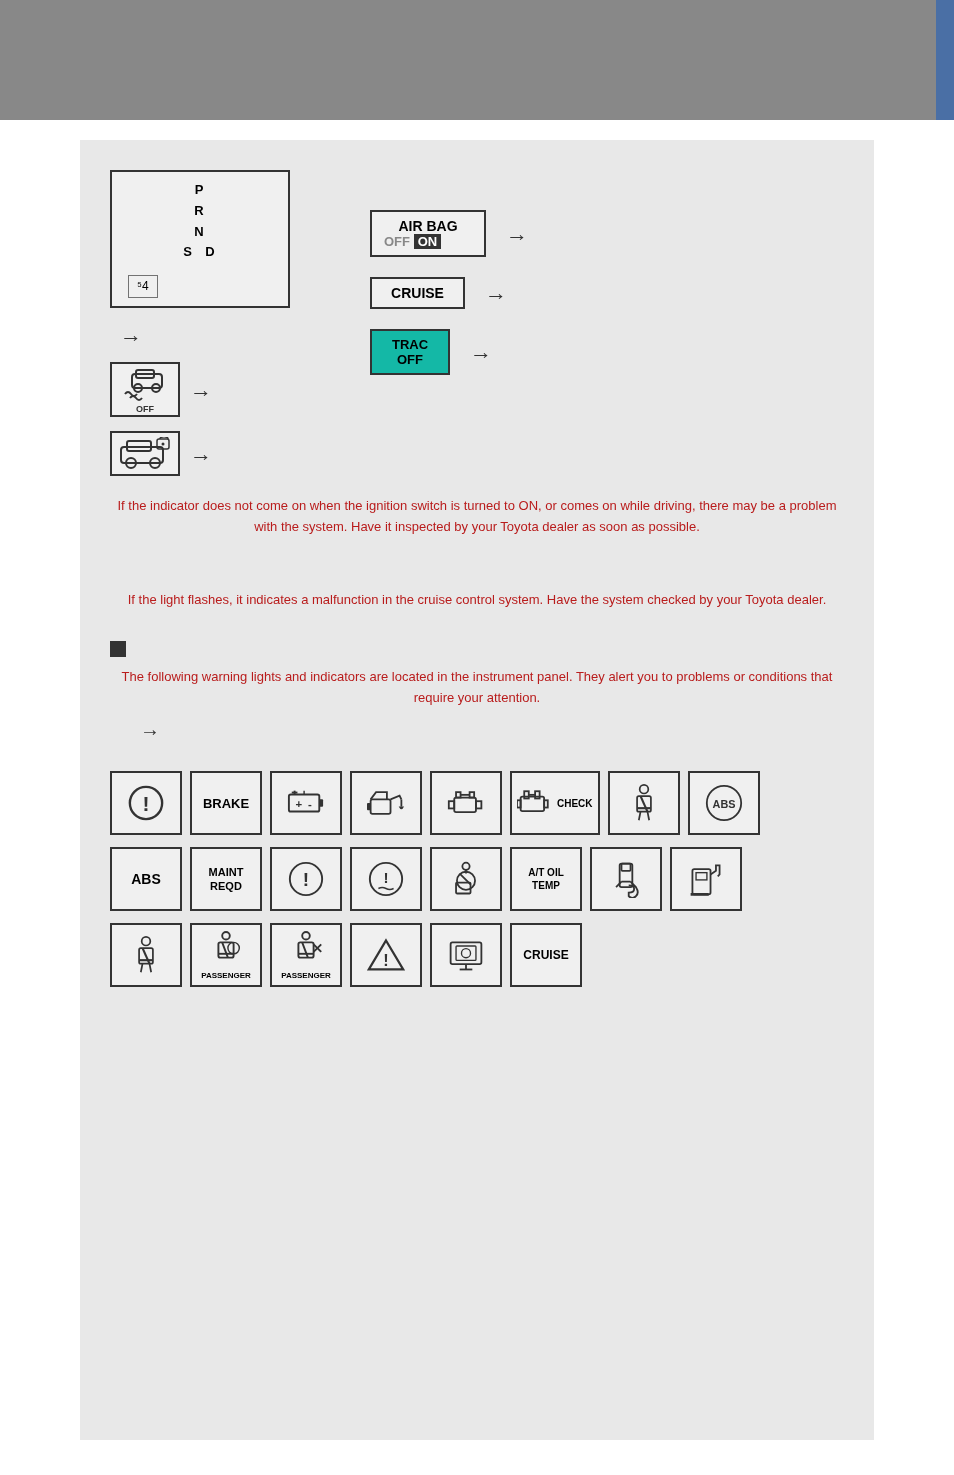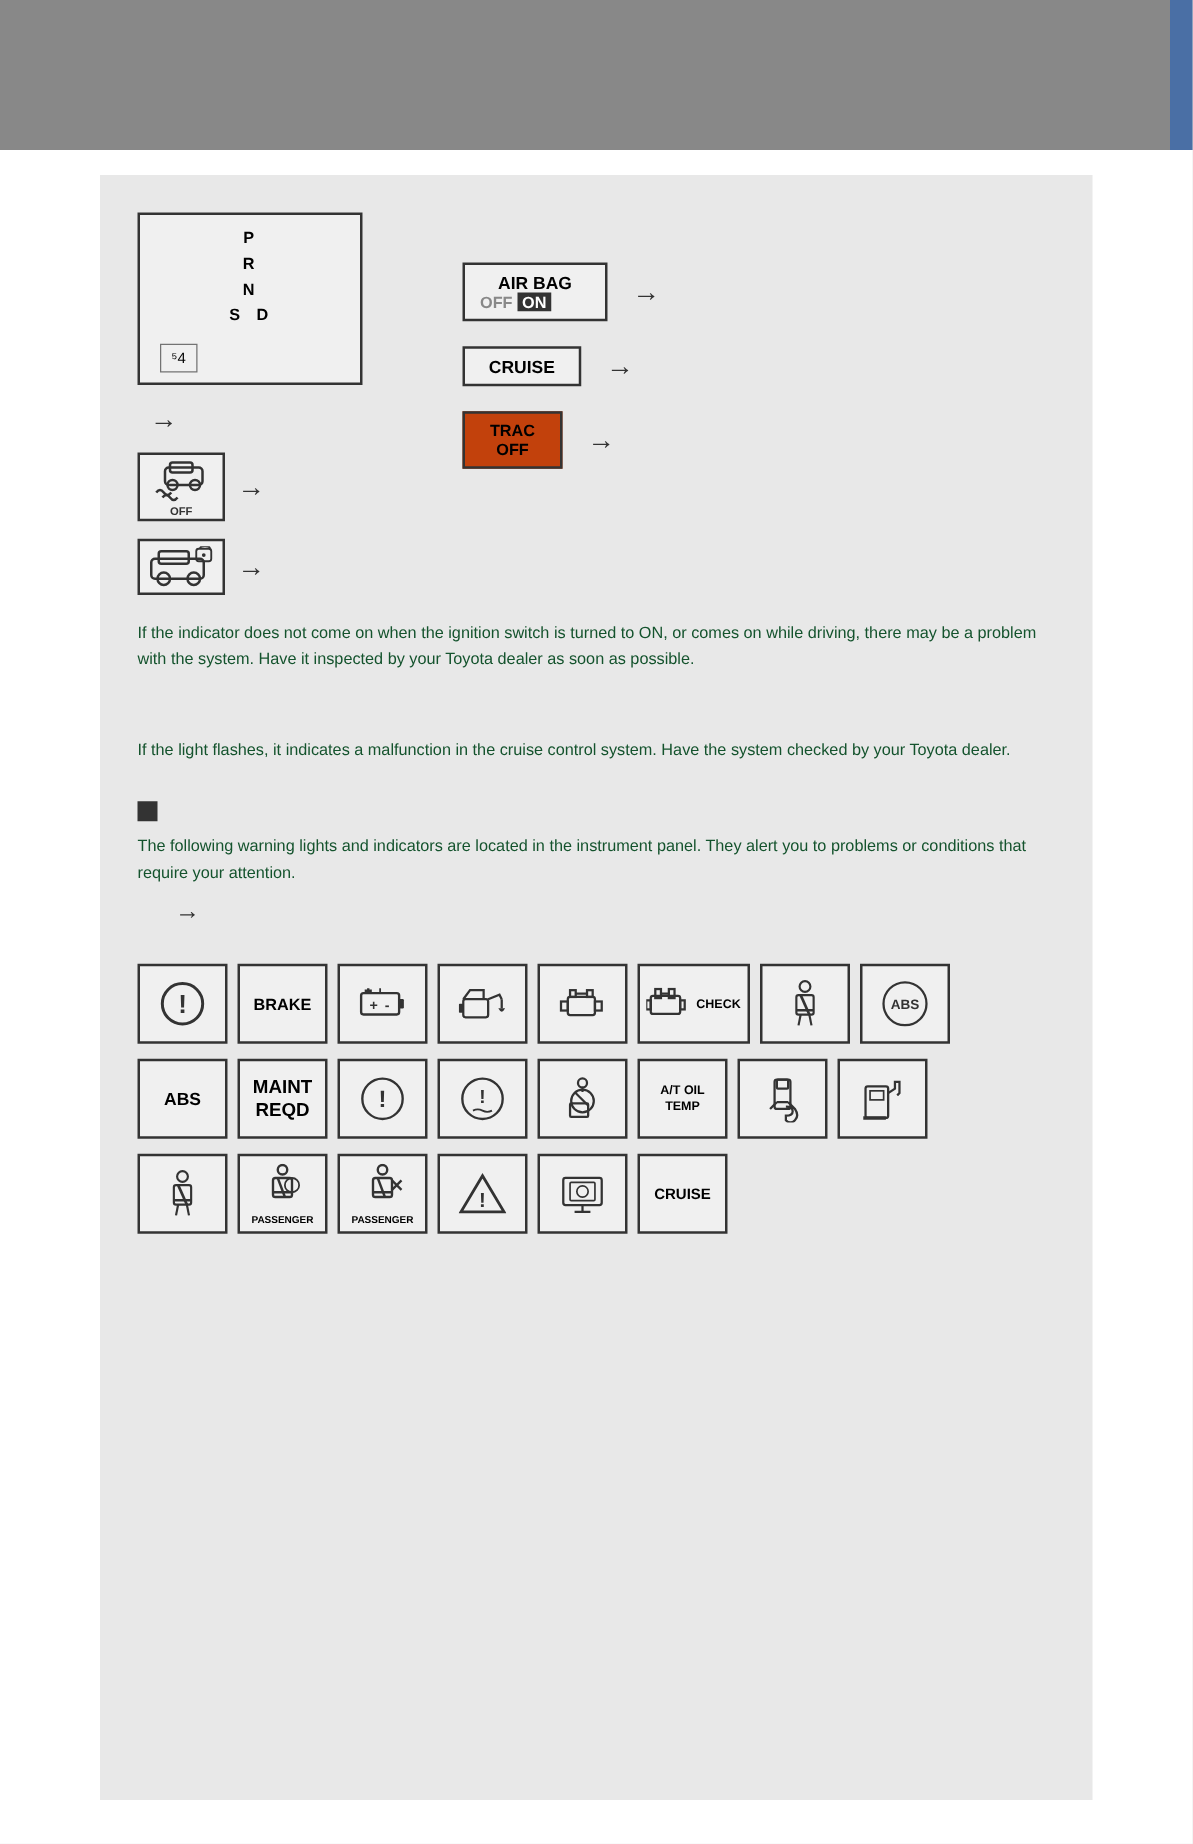--- a/index.html
+++ b/index.html
@@ -142,33 +142,34 @@
       text-align: center;
       font-size: 14px;
       font-weight: bold;
       width: 95px;
     }
 
     
     .trac-box {
       border: 2px solid #333;
       padding: 6px 10px;
-      background: #c2410c;
+      background: #14b8a6;
       text-align: center;
       font-size: 13px;
       font-weight: bold;
       width: 80px;
     }
 
     
     .text-block {
       font-size: 13px;
-      color: #14532d;
+      color: #b91c1c;
       line-height: 1.6;
       margin: 8px 0;
+      text-align: center;
     }
 
     
     .section-square {
       display: inline-block;
       width: 16px;
       height: 16px;
       background: #333;
       margin-right: 6px;
       vertical-align: middle;
@@ -437,21 +438,21 @@
 
     </div>
 
     <div class="icon-row">
 
       <div class="indicator-box">
         <span style="font-size:14px;font-weight:bold;">ABS</span>
       </div>
 
       <div class="indicator-box">
-        <span style="font-size:15px;font-weight:bold;text-align:center;line-height:1.3;">MAINT<br>REQD</span>
+        <span style="font-size:11px;font-weight:bold;text-align:center;line-height:1.3;">MAINT<br>REQD</span>
       </div>
 
       <div class="indicator-box">
         <svg width="40" height="40" viewBox="0 0 40 40">
           <circle cx="20" cy="20" r="17" stroke="#333" stroke-width="2" fill="none"></circle>
           <text x="20" y="27" text-anchor="middle" font-size="20" font-weight="bold" fill="#333">!</text>
         </svg>
       </div>
 
       <div class="indicator-box">

